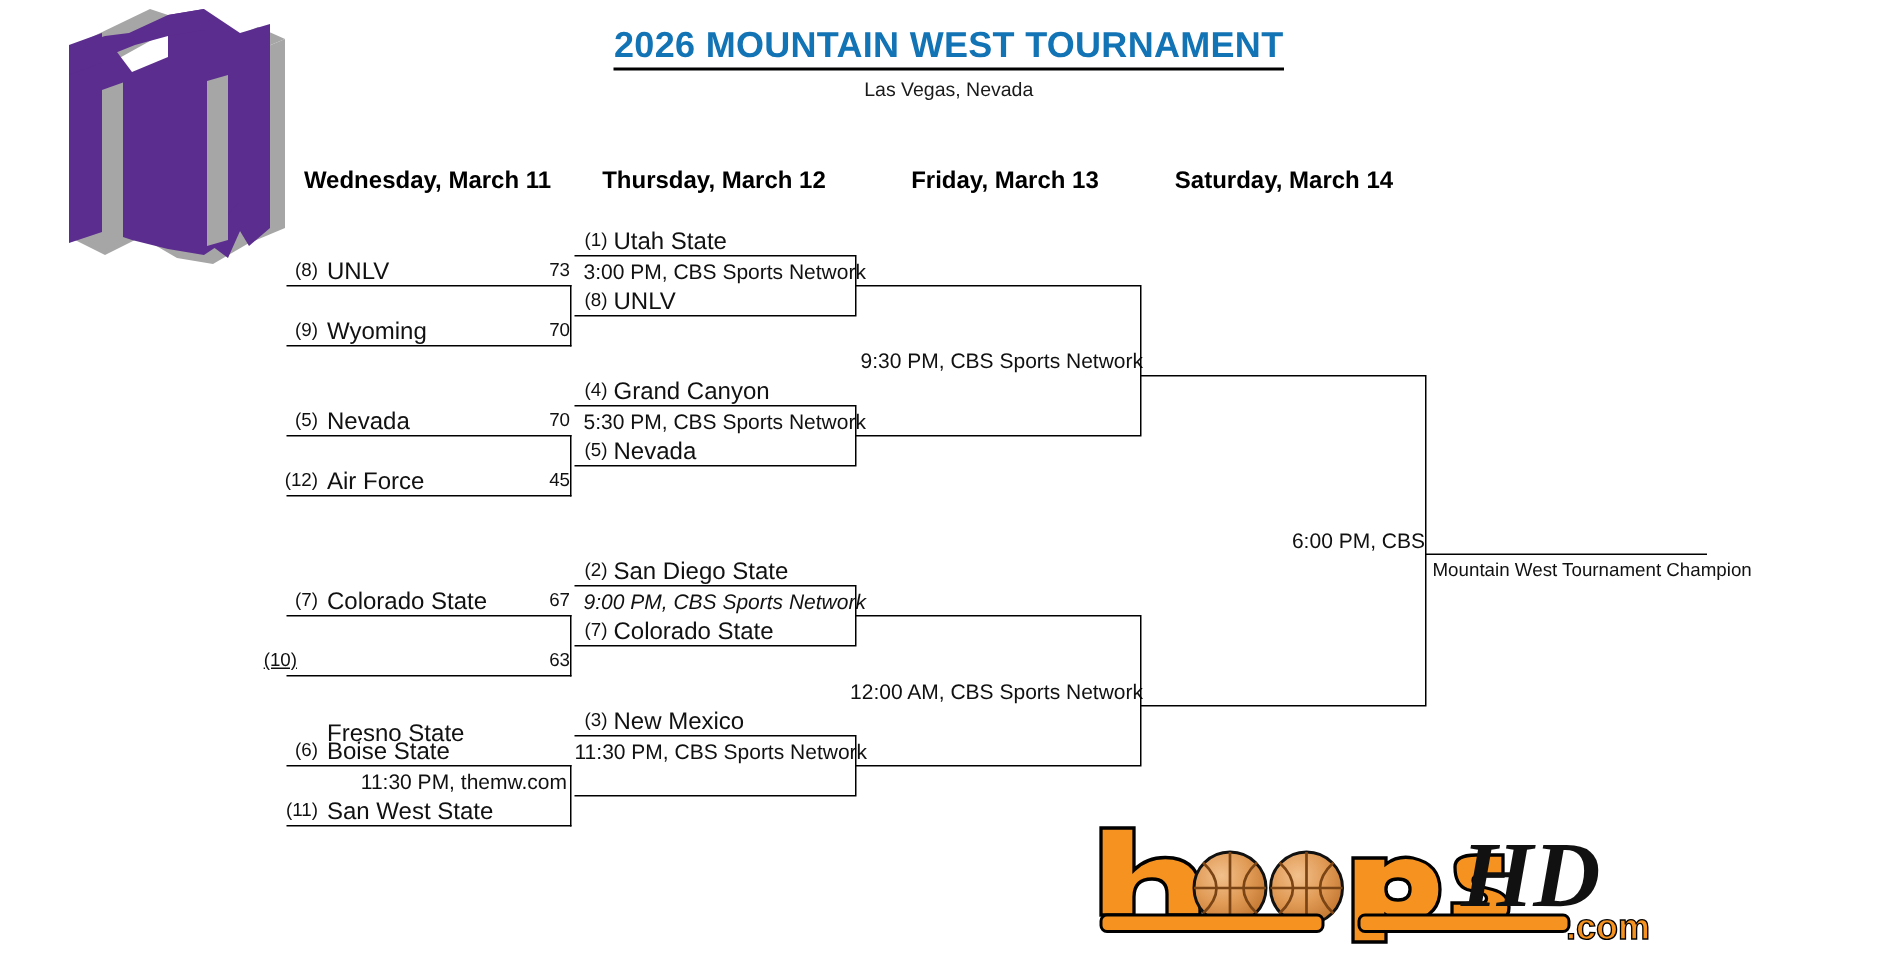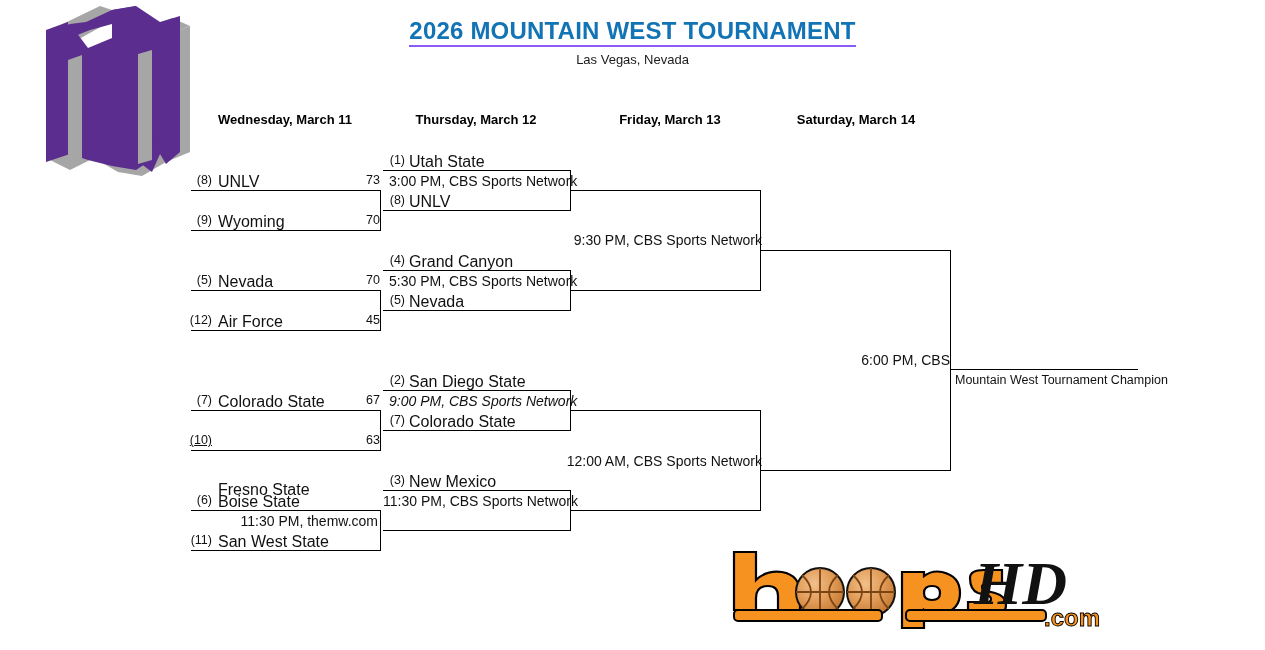--- a/index.html
+++ b/index.html
@@ -11,30 +11,30 @@
     position:relative;
   }
   .stage{position:absolute;left:0;top:0;width:1265px;height:650px;}
 
   
   #title{
     position:absolute;left:0;top:17px;width:1265px;text-align:center;
     font-size:24px;font-weight:bold;color:#1273B5;
     letter-spacing:.2px;
   }
-  #title span{border-bottom:2px solid #8b5cf6;padding-bottom:1px;}
+  #title span{border-bottom:2px solid #000000;padding-bottom:1px;}
   #subtitle{
     position:absolute;left:0;top:52px;width:1265px;text-align:center;
     font-size:13px;color:#1a1a1a;
   }
 
   
   .round-head{
     position:absolute;top:112px;
-    font-size:13px;font-weight:bold;color:#000;
+    font-size:16px;font-weight:bold;color:#000;
     text-align:center;white-space:nowrap;
   }
 
   
   #mw-logo{position:absolute;left:20px;top:2px;width:180px;height:175px;}
 
   
   #hoops-logo{position:absolute;left:726px;top:546px;width:405px;height:90px;}
 
   
@@ -139,21 +139,21 @@
   <div class="tname" style="left:218px;top:313px;text-align:right;">Air Force</div>
   <div class="score" style="left:330px;top:313px;width:50px;">45</div>
   <div class="hline" style="left:191px;top:330px;width:190px;"></div>
   <div class="vline" style="left:380px;top:290px;height:41px;"></div>
 
   <div class="seed" style="left:186px;top:393px;width:26px;">(7)</div>
   <div class="tname" style="left:218px;top:393px;">Colorado State</div>
   <div class="score" style="left:330px;top:393px;width:50px;">67</div>
   <div class="hline" style="left:191px;top:410px;width:190px;"></div>
 
-  <div class="seed" style="left:186px;top:433px;width:26px;text-decoration:underline;">(10)</div>
+  <div class="seed" style="left:172px;top:433px;width:26px;text-decoration:underline;">(10)</div>
   <div class="tname" style="left:218px;top:433px;margin-top:48px;">Fresno State</div>
   <div class="score" style="left:330px;top:433px;width:50px;">63</div>
   <div class="hline" style="left:191px;top:450px;width:190px;"></div>
   <div class="vline" style="left:380px;top:410px;height:41px;"></div>
 
   <div class="seed" style="left:186px;top:493px;width:26px;">(6)</div>
   <div class="tname" style="left:218px;top:493px;">Boise State</div>
   <div class="score" style="left:330px;top:493px;width:50px;"></div>
   <div class="hline" style="left:191px;top:510px;width:190px;"></div>
 

